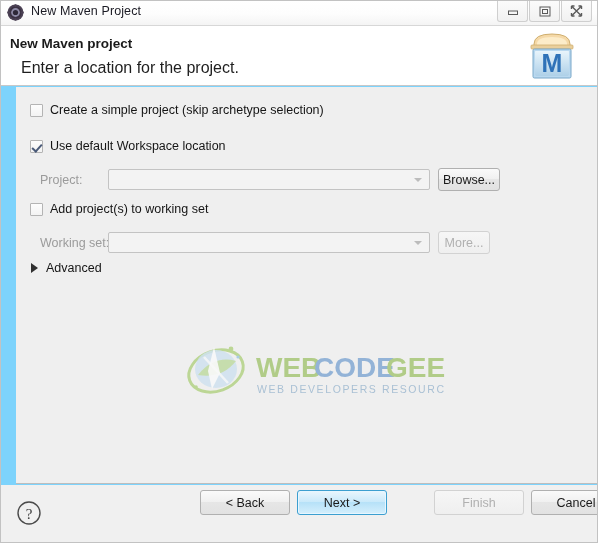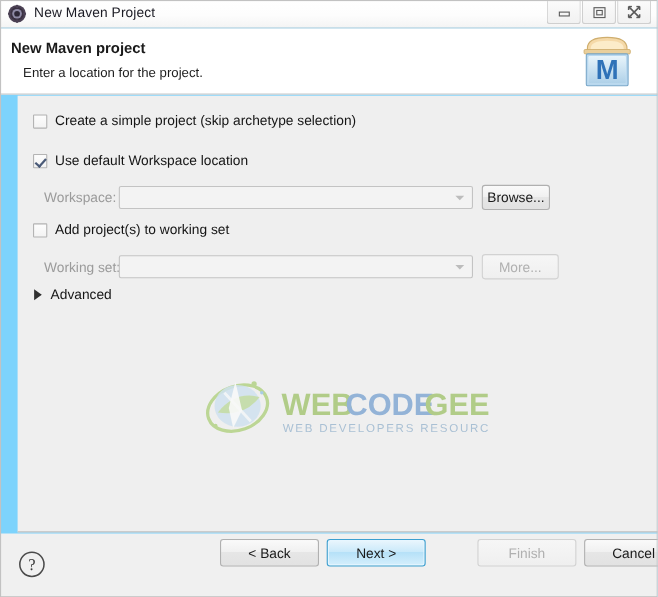--- a/index.html
+++ b/index.html
@@ -78,21 +78,21 @@
   .banner-title {
     position: absolute;
     left: 10px; top: 10px;
     font-size: 13.5px;
     font-weight: bold;
     color: #1a1a1a;
   }
   .banner-sub {
     position: absolute;
     left: 21px; top: 33px;
-    font-size: 12px;
+    font-size: 16px;
     color: #1e1e1e;
   }
   .banner-logo {
     position: absolute;
     right: 18px; top: 4px;
     width: 56px; height: 52px;
   }
 
   
   .body {
@@ -323,40 +323,40 @@
       <span class="cbox"></span>
       <span class="cb-label">Create a simple project (skip archetype selection)</span>
     </div>
 
     <div class="row" style="left:14px; top:52px;">
       <span class="cbox checked"></span>
       <span class="cb-label">Use default Workspace location</span>
     </div>
 
     <div class="row" style="left:24px; top:81px; width:560px;">
-      <span class="flabel" style="width:68px;">Workspace:</span>
+      <span class="flabel" style="width:68px;">Project:</span>
       <div class="combo" style="width:322px;">
         <span class="combo-text" placeholder=""></span>
         <span class="arrow"></span>
       </div>
       <div class="pbtn" style="width:62px; margin-left:8px;">Browse...</div>
     </div>
 
     <div class="row" style="left:14px; top:115px;">
       <span class="cbox"></span>
       <span class="cb-label">Add project(s) to working set</span>
     </div>
 
     <div class="row" style="left:24px; top:144px; width:560px;">
       <span class="flabel" style="width:68px;">Working set:</span>
       <div class="combo" style="width:322px;">
         <span class="combo-text" placeholder=""></span>
         <span class="arrow"></span>
       </div>
-      <div class="pbtn disabled" style="width:70px; margin-left:8px;">More...</div>
+      <div class="pbtn disabled" style="width:52px; margin-left:8px;">More...</div>
     </div>
 
     <div class="row" style="left:15px; top:174px;">
       <span class="twisty"></span>
       <span class="adv-label">Advanced</span>
     </div>
 
     <div class="watermark">
       <svg width="262" height="68" viewBox="0 0 262 68">
         <defs>

